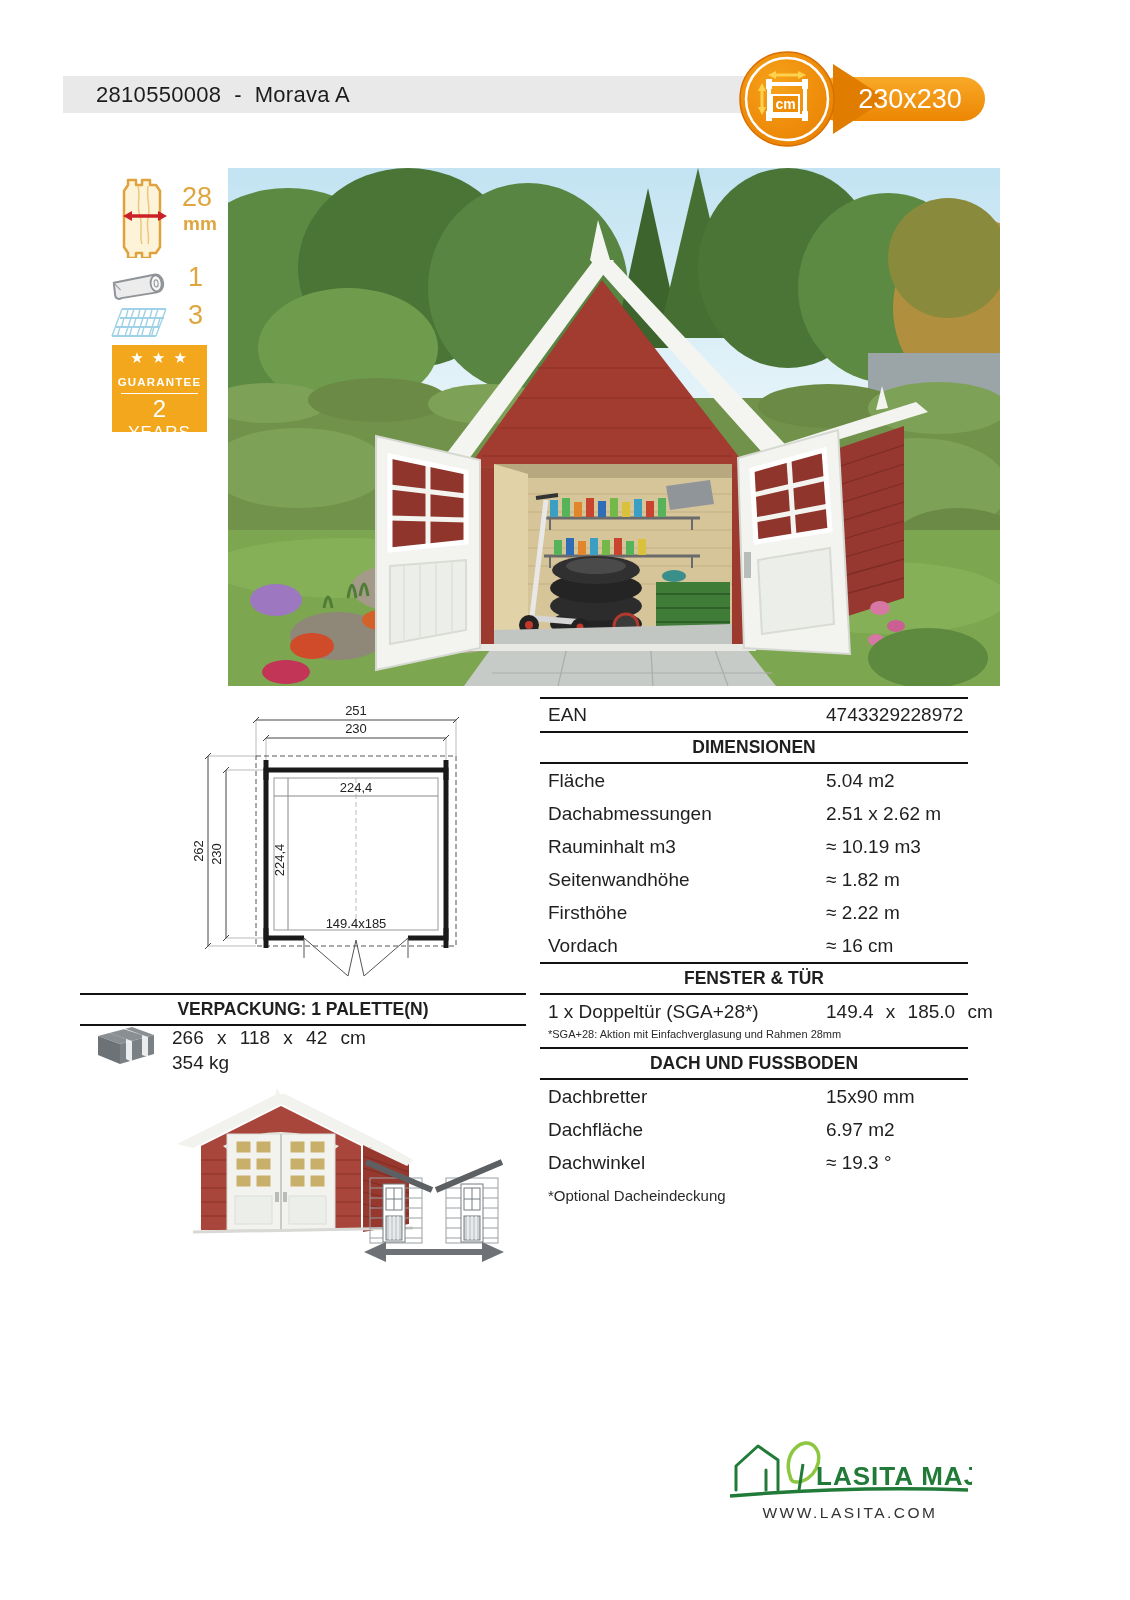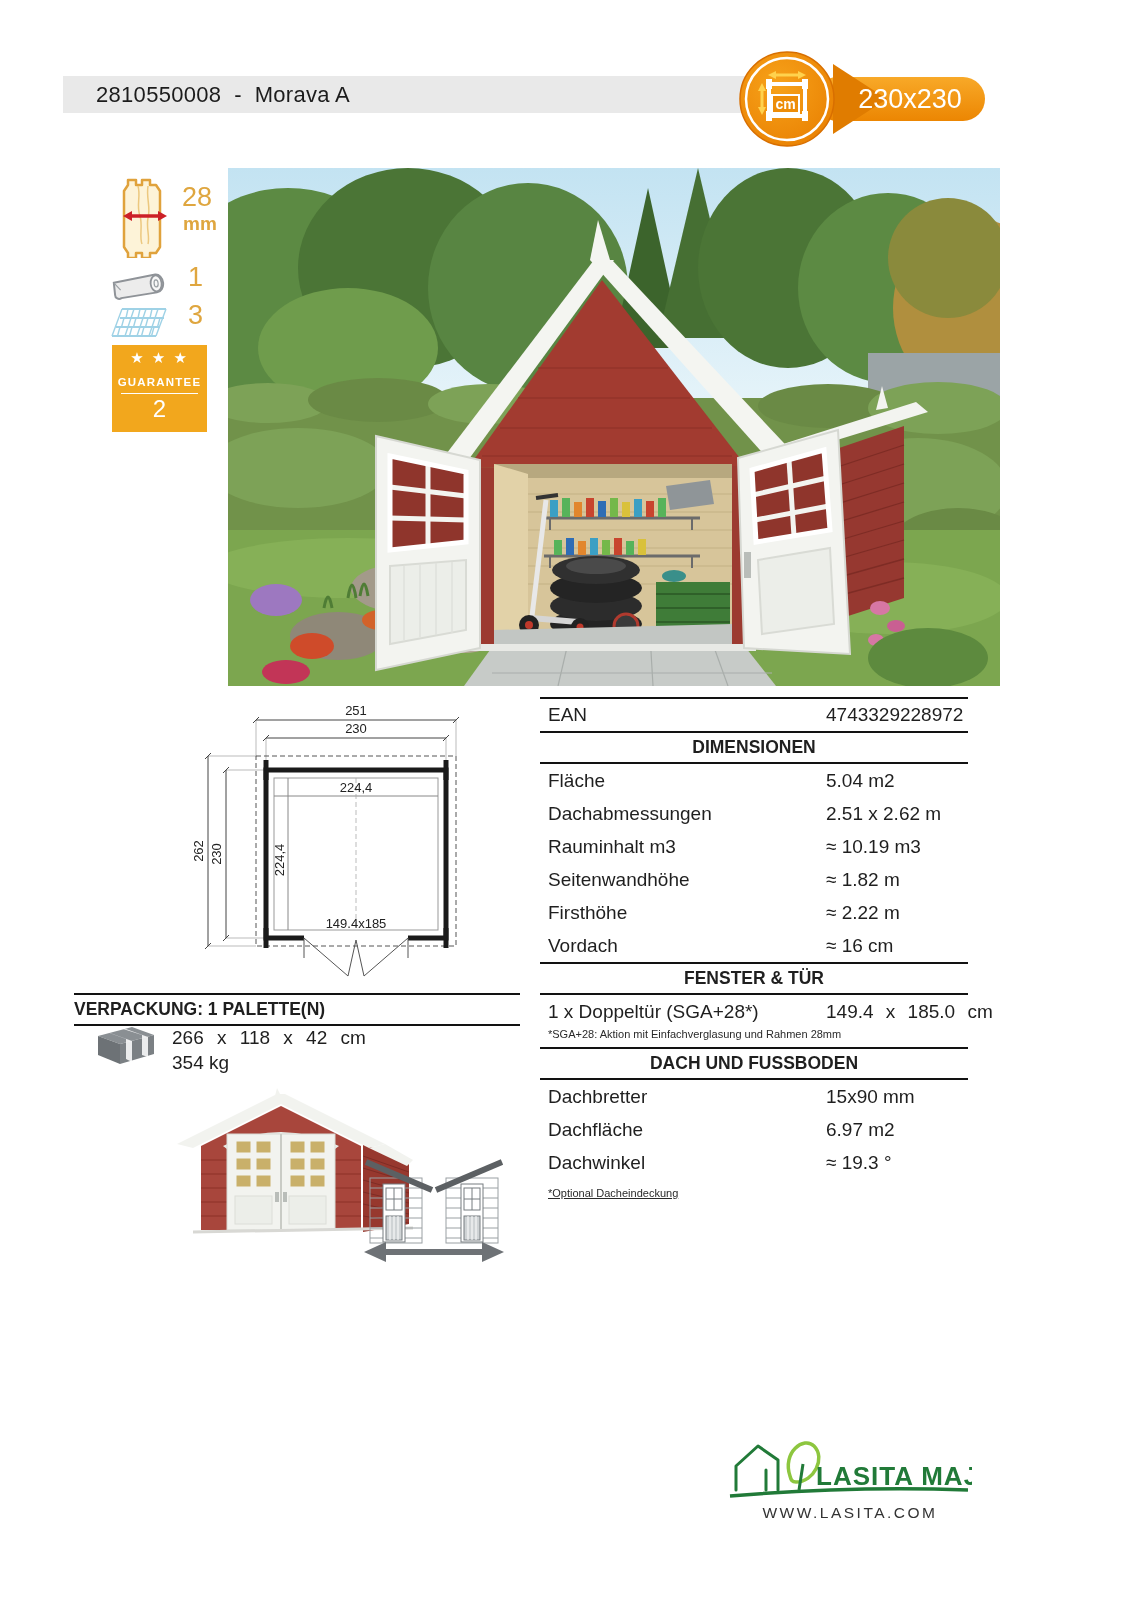--- a/index.html
+++ b/index.html
@@ -13,44 +13,44 @@
   .size-badge{position:absolute;left:735px;top:46px;width:265px;height:108px;}
 
   
   .sb-num{position:absolute;color:#dfa63f;font-weight:bold;}
   .guarantee{position:absolute;left:112px;top:345px;width:95px;height:87px;background:#f2a71d;
     color:#fff;text-align:center;line-height:1;}
   .g-stars{font-size:15px;margin-top:5px;letter-spacing:2px;}
   .g-label{font-size:11.5px;font-weight:bold;letter-spacing:1.2px;margin-top:12px;}
   .g-line{border:none;border-top:1.5px solid #fff;width:82%;margin:4px auto 3px auto;}
   .g-years{font-size:24px;}
-  .g-years-lbl{font-size:17px;margin-top:12px;letter-spacing:1px;}
+  .g-years-lbl{font-size:17px;margin-top:3px;letter-spacing:1px;}
 
   
   .photo{position:absolute;left:228px;top:168px;width:772px;height:518px;}
 
   
   .floorplan{position:absolute;left:188px;top:700px;width:332px;height:282px;}
   .fp-label{font-size:13px;fill:#222;font-family:"Liberation Sans",sans-serif;}
 
   
   .spec{position:absolute;left:540px;top:697px;width:428px;font-size:19px;}
   .spec-ean{display:grid;grid-template-columns:1fr 140px;padding:5px 2px 5px 8px;
     border-top:2px solid #121212;}
   .spec-band{border-top:2px solid #121212;border-bottom:2px solid #121212;text-align:center;
     font-weight:bold;font-size:17.5px;padding:4px 0;}
   .spec-row{display:grid;grid-template-columns:1fr 140px;padding:5.5px 2px 5.5px 8px;gap:23px;}
   .spec-row .val, .spec-ean .val{white-space:nowrap;}
   .wide-x{word-spacing:7px;}
   .spec-note{font-size:11px;color:#2a2a2a;padding:0 0 7px 8px;}
-  .spec-note2{font-size:11px;color:#2a2a2a;padding:8px 0 0 8px;text-decoration:underline;}
-
-  
-  .pack-band{position:absolute;left:74px;top:993px;width:446px;border-top:2px solid #121212;
-    border-bottom:2px solid #121212;text-align:left;font-weight:bold;font-size:17.5px;padding:4px 0;}
+  .spec-note2{font-size:15px;color:#2a2a2a;padding:8px 0 0 8px;}
+
+  
+  .pack-band{position:absolute;left:80px;top:993px;width:446px;border-top:2px solid #121212;
+    border-bottom:2px solid #121212;text-align:center;font-weight:bold;font-size:17.5px;padding:4px 0;}
   .pack-icon{position:absolute;left:86px;top:1022px;}
   .pack-dims{position:absolute;left:172px;top:1027px;font-size:19px;word-spacing:8px;}
   .pack-weight{position:absolute;left:172px;top:1052px;font-size:19px;}
 
   .shed-render{position:absolute;left:163px;top:1082px;width:262px;height:158px;}
   .dir-diagram{position:absolute;left:360px;top:1126px;width:148px;height:138px;}
 
   
   .logo{position:absolute;left:728px;top:1428px;width:244px;height:88px;}
   .site{position:absolute;left:726px;top:1504px;width:248px;text-align:center;font-size:15.5px;

